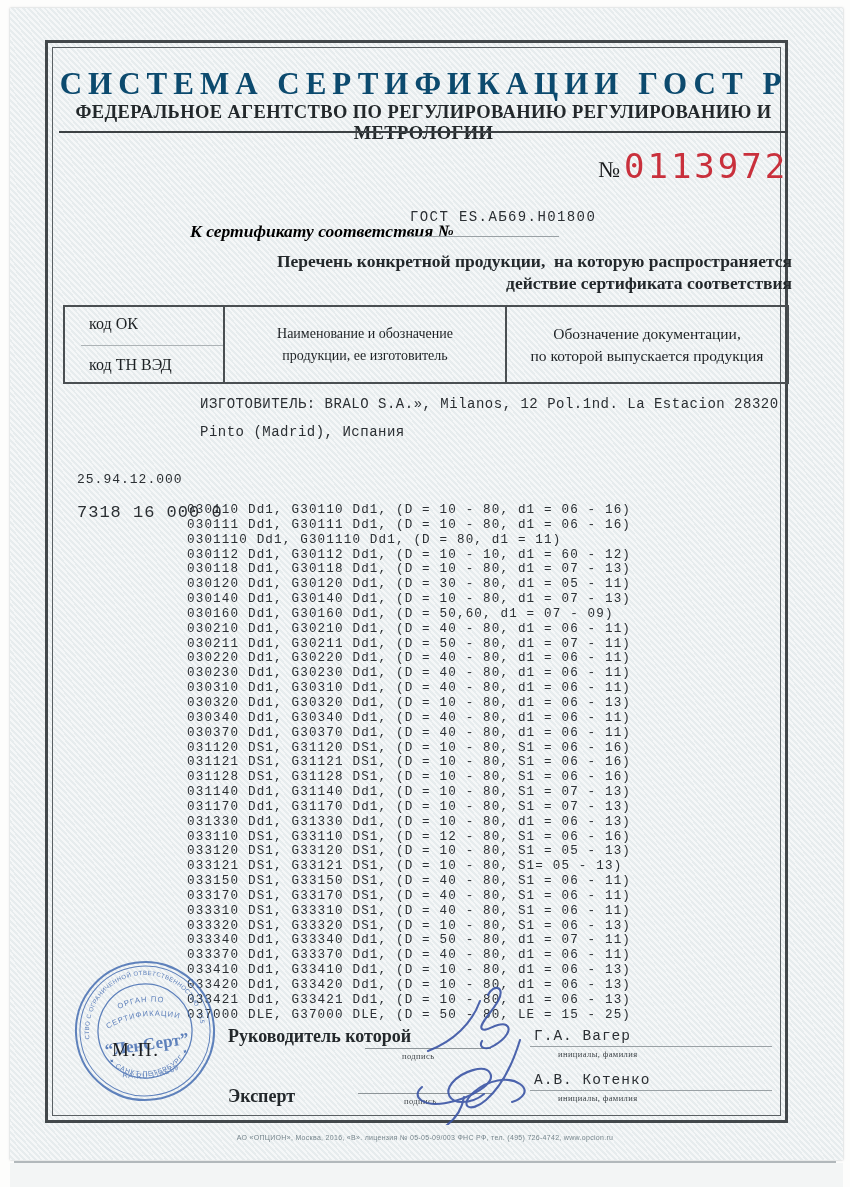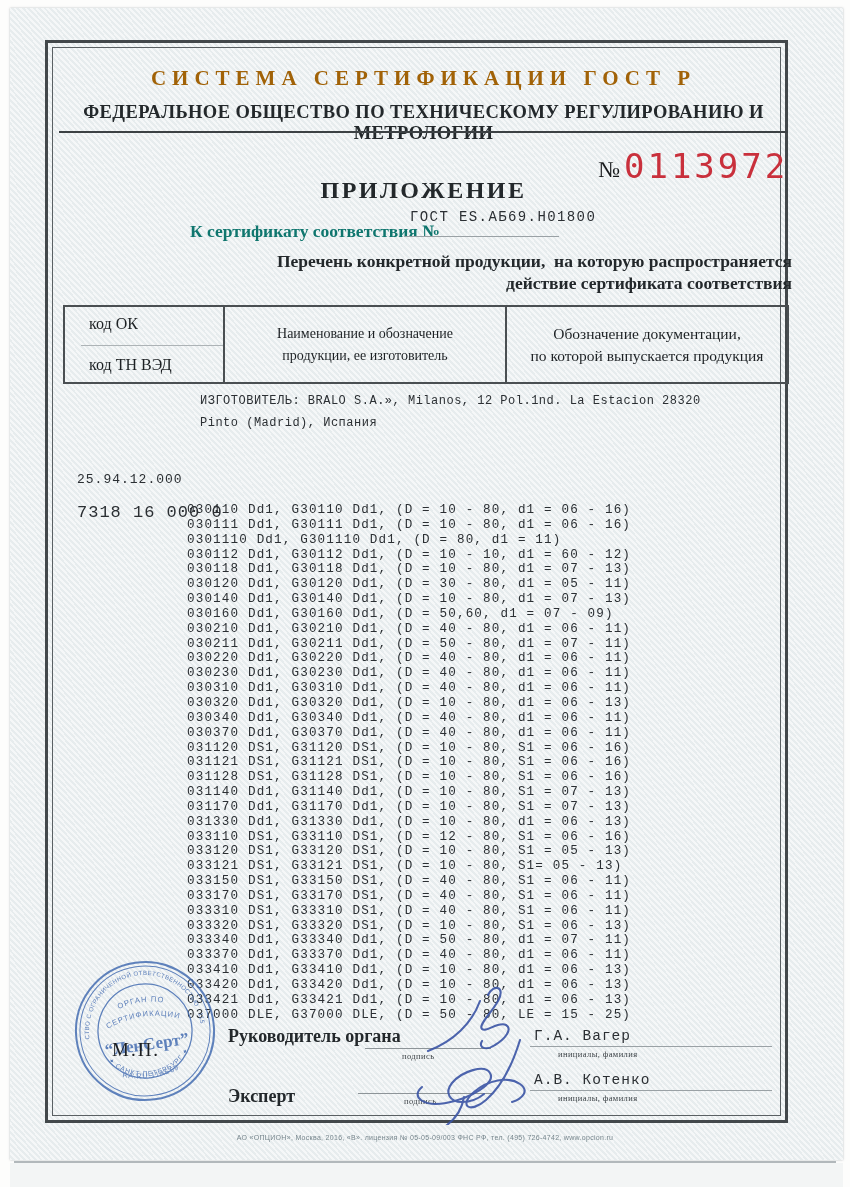--- a/index.html
+++ b/index.html
@@ -11,51 +11,51 @@
          box-shadow:0 0 2px rgba(120,130,135,.5);}
   .page-edge-bottom{position:absolute;left:14px;top:1161px;width:822px;height:2px;background:#b2b8bb;}
   .below-paper{position:absolute;left:10px;top:1163px;width:833px;height:24px;background:#f3f5f5;}
 
   .frame{position:absolute;left:45px;top:40px;width:737px;height:1077px;border:3px solid #43484b;}
   .frame-inner{position:absolute;left:4px;top:4px;right:4px;bottom:4px;border:1px solid #5a6063;}
 
   .abs{position:absolute;}
   .mono{font-family:"Liberation Mono","DejaVu Sans Mono",monospace;color:#2b2f33;}
 
-  .header-title{left:55px;top:66px;width:737px;text-align:center;font-size:21px;font-weight:bold;
-                letter-spacing:6px;color:#a16207;}
+  .header-title{left:55px;top:66px;width:737px;text-align:center;font-size:31px;font-weight:bold;
+                letter-spacing:6px;color:#0c4a6e;}
   .header-subtitle{left:55px;top:102px;width:737px;text-align:center;font-size:18.5px;font-weight:bold;
                    letter-spacing:.4px;color:#23282b;}
   .header-rule{left:59px;top:131px;width:729px;height:2px;background:#3c4144;}
 
   .doc-number{left:598px;top:146px;white-space:nowrap;}
   .doc-number .no-sign{font-size:23px;color:#17191b;}
   .doc-number .no-value{font-family:"DejaVu Sans Mono",monospace;font-size:34px;letter-spacing:3px;
                         color:#c9303c;vertical-align:-1px;}
 
   .appendix-title{left:55px;top:177px;width:737px;text-align:center;font-size:24px;font-weight:bold;
                   letter-spacing:2.5px;color:#23282b;}
-  .cert-label{left:190px;top:221px;font-size:17.5px;font-weight:bold;color:#0f766e;}
+  .cert-label{left:190px;top:221px;font-size:17.5px;font-weight:bold;color:#000000;font-style:italic;}
   .cert-number{left:410px;top:209px;font-size:14px;letter-spacing:1.4px;}
   .cert-underline{left:404px;top:236px;width:155px;height:1px;background:#9aa1a5;}
 
   .list-heading{left:55px;top:251px;width:737px;text-align:right;font-size:17.5px;font-weight:bold;
                 line-height:21.5px;color:#23282b;white-space:pre-wrap;}
 
   .ptable{left:63px;top:305px;width:722px;height:75px;border:2px solid #4a4f52;display:flex;background:transparent;}
   .ptable .c1{width:142px;border-right:2px solid #4a4f52;position:relative;margin-left:16px;}
   .ptable .c1 .cell-top{position:absolute;left:8px;top:8px;font-size:16px;}
   .ptable .c1 .divider{position:absolute;left:0;top:50%;width:100%;height:1px;background:#adb3b6;}
   .ptable .c1 .cell-bottom{position:absolute;left:8px;bottom:8px;font-size:16px;}
   .ptable .c2{width:280px;border-right:2px solid #4a4f52;display:flex;align-items:center;justify-content:center;
               text-align:center;font-size:14px;line-height:22px;white-space:pre-wrap;}
   .ptable .c3{flex:1;display:flex;align-items:center;justify-content:center;text-align:center;
               font-size:15.5px;line-height:22px;white-space:pre-wrap;}
 
-  .manufacturer{left:200px;top:390px;font-size:12px;letter-spacing:.5px;line-height:22px;white-space:pre;}
+  .manufacturer{left:200px;top:390px;font-size:14px;letter-spacing:.5px;line-height:28px;white-space:pre;}
   .ok-code{left:77px;top:472px;font-size:13px;letter-spacing:1px;}
   .product-title{left:199px;top:472px;font-size:13px;letter-spacing:.8px;}
   .tnved-code{left:77px;top:503px;font-size:17px;letter-spacing:1px;}
   .items{left:187px;top:503px;font-size:12.6px;letter-spacing:1.15px;line-height:14.85px;white-space:pre;}
 
   .role1{left:228px;top:1026px;font-size:18px;font-weight:bold;color:#23282b;}
   .role2{left:228px;top:1070px;font-size:18px;font-weight:bold;color:#23282b;margin-top:16px;}
   .sigline{height:1px;background:#8d9498;}
   .sigline1{left:365px;top:1048px;width:126px;}
   .sigline2{left:358px;top:1093px;width:134px;}
@@ -82,29 +82,28 @@
 <div class="page">
   <div class="paper"></div>
   <div class="page-edge-bottom abs"></div>
   <div class="below-paper abs"></div>
 
   <div class="frame">
     <div class="frame-inner"></div>
   </div>
 
   <div class="abs header-title">СИСТЕМА СЕРТИФИКАЦИИ ГОСТ Р</div>
-  <div class="abs header-subtitle">ФЕДЕРАЛЬНОЕ ОБЩЕСТВО ПО ТЕХНИЧЕСКОМУ РЕГУЛИРОВАНИЮ И МЕТРОЛОГИИ</div>
+  <div class="abs header-subtitle">ФЕДЕРАЛЬНОЕ АГЕНТСТВО ПО РЕГУЛИРОВАНИЮ РЕГУЛИРОВАНИЮ И МЕТРОЛОГИИ</div>
   <div class="abs header-rule"></div>
 
   <div class="abs doc-number">
     <span class="no-sign">№</span>
     <span class="no-value">0113972</span>
   </div>
 
-  <div class="abs appendix-title">ПРИЛОЖЕНИЕ</div>
   <div class="abs cert-label">К сертификату соответствия №</div>
   <div class="abs cert-number mono">ГОСТ ES.АБ69.Н01800</div>
   <div class="abs cert-underline"></div>
 
   <div class="abs list-heading">Перечень конкретной продукции,  на которую распространяется
 действие сертификата соответствия</div>
 
   <div class="abs ptable">
     <div class="c1">
       <div class="cell-top">код ОК</div>
@@ -150,21 +149,21 @@
 033170 DS1, G33170 DS1, (D = 40 - 80, S1 = 06 - 11)
 033310 DS1, G33310 DS1, (D = 40 - 80, S1 = 06 - 11)
 033320 DS1, G33320 DS1, (D = 10 - 80, S1 = 06 - 13)
 033340 Dd1, G33340 Dd1, (D = 50 - 80, d1 = 07 - 11)
 033370 Dd1, G33370 Dd1, (D = 40 - 80, d1 = 06 - 11)
 033410 Dd1, G33410 Dd1, (D = 10 - 80, d1 = 06 - 13)
 033420 Dd1, G33420 Dd1, (D = 10 - 80, d1 = 06 - 13)
 033421 Dd1, G33421 Dd1, (D = 10 - 80, d1 = 06 - 13)
 037000 DLE, G37000 DLE, (D = 50 - 80, LE = 15 - 25)</div>
 
-  <div class="abs role1">Руководитель органа</div>
+  <div class="abs role1">Руководитель которой</div>
   <div class="abs sigline sigline1"></div>
   <div class="abs tiny-label siglabel1">подпись</div>
   <div class="abs name1 mono">Г.А. Вагер</div>
   <div class="abs nameline1"></div>
   <div class="abs tiny-label namelabel1">инициалы, фамилия</div>
 
   <div class="abs role2">Эксперт</div>
   <div class="abs sigline sigline2"></div>
   <div class="abs tiny-label siglabel2">подпись</div>
   <div class="abs name2 mono">А.В. Котенко</div>

